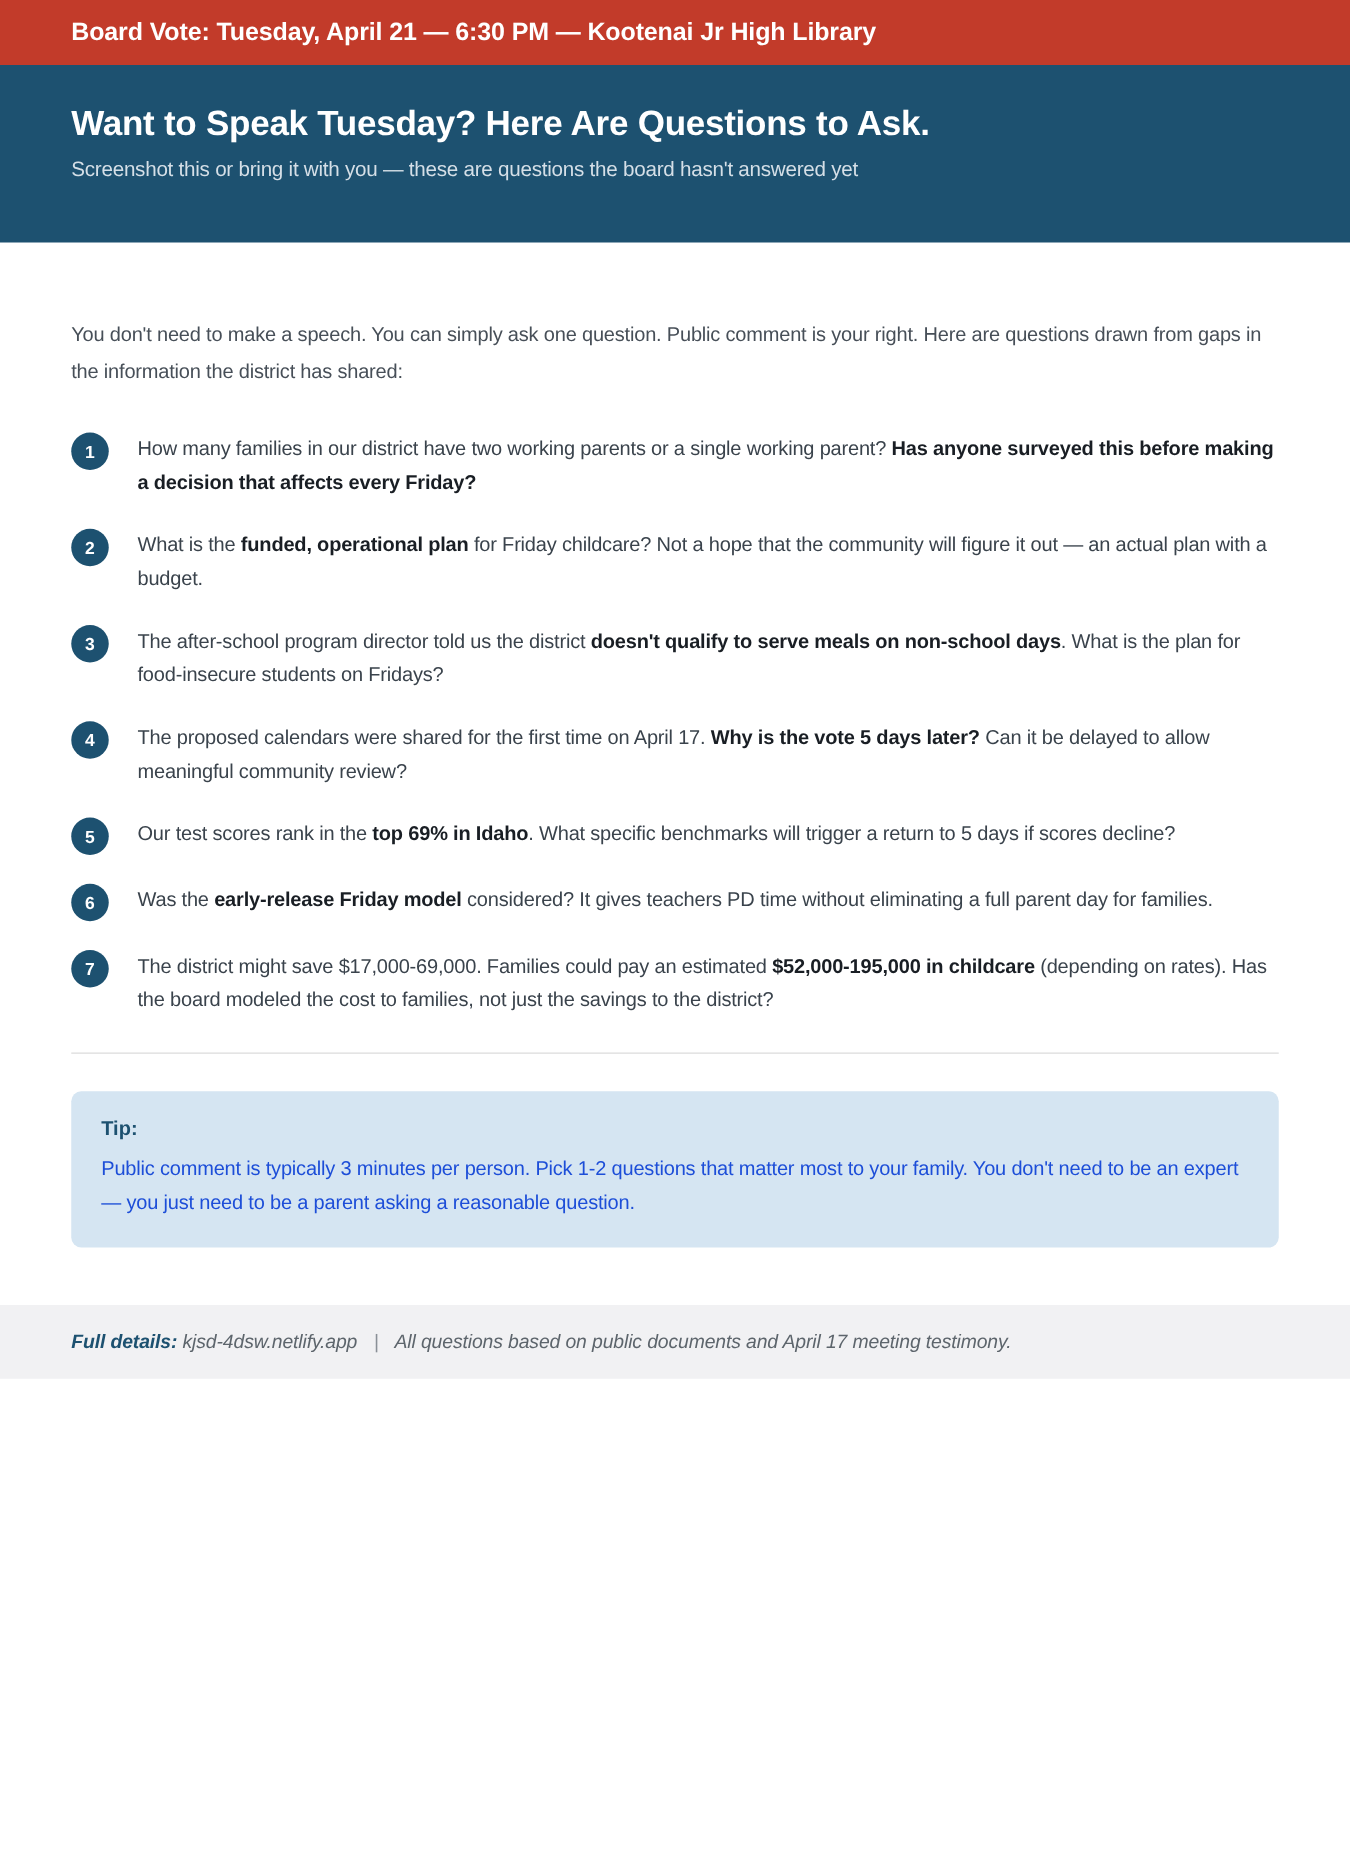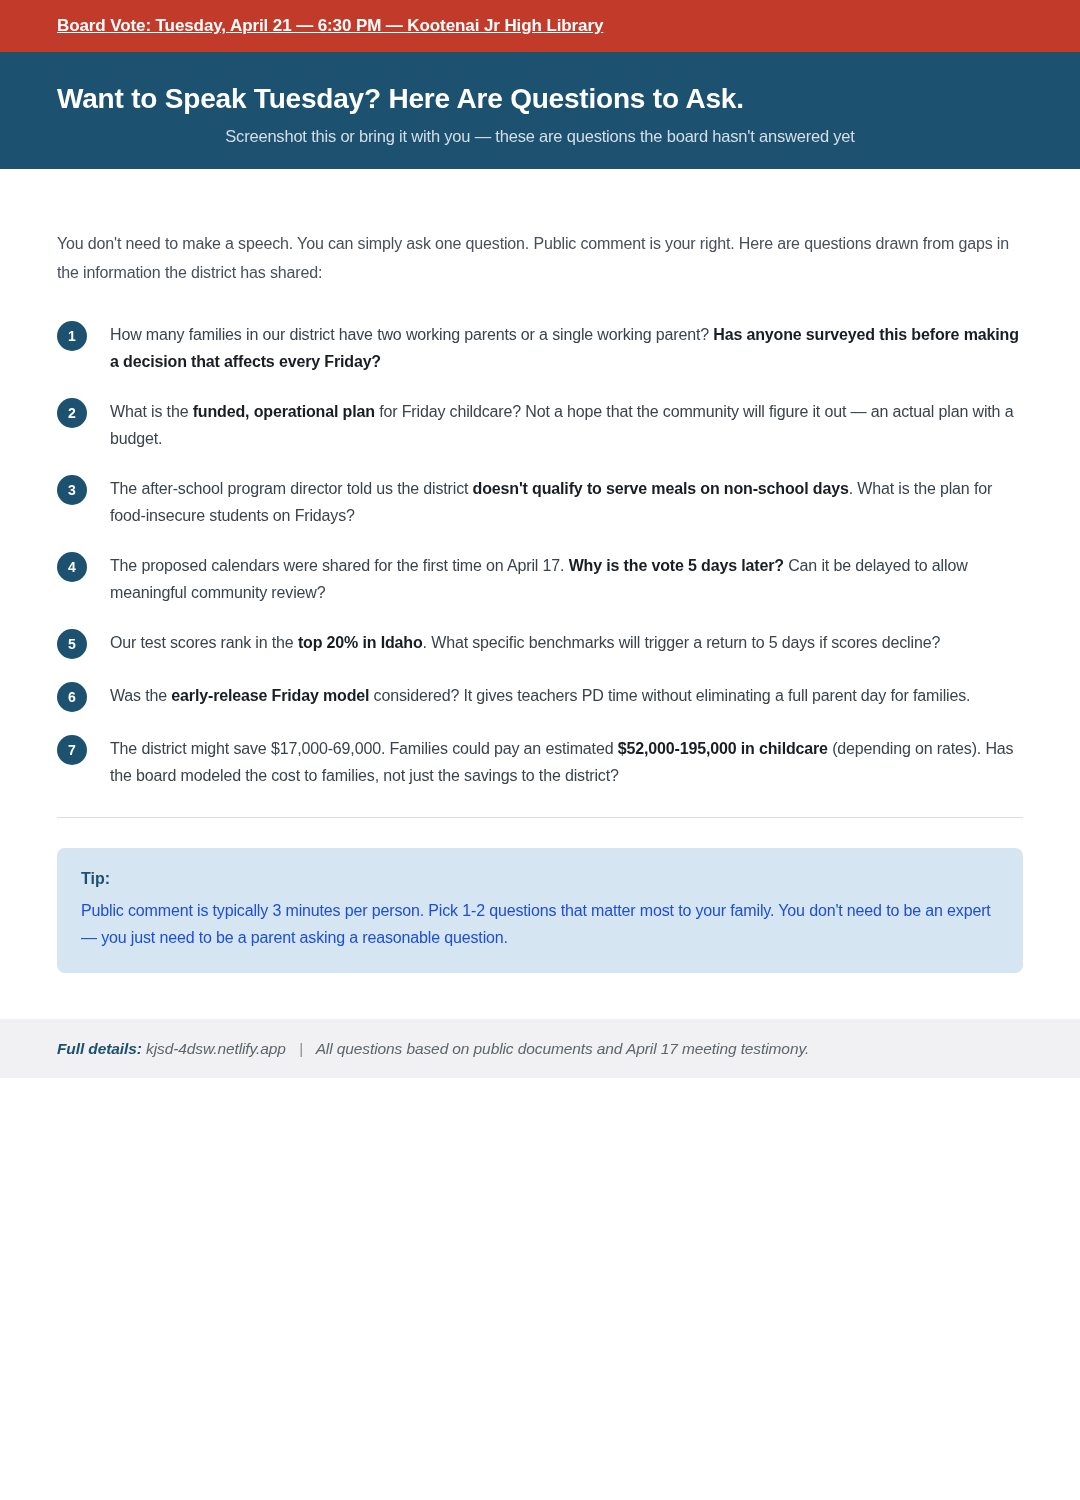--- a/index.html
+++ b/index.html
@@ -11,42 +11,40 @@
     font-family: "Liberation Sans", "DejaVu Sans", sans-serif;
     color: #3a434c;
   }
   .banner {
     background: #c23b2a;
     padding: 15px 57px;
   }
   .banner-text {
     color: #ffffff;
     font-weight: 700;
-    font-size: 17px;
+    font-size: 20px;
     line-height: 22px;
     letter-spacing: -0.1px;
-    text-decoration: underline;
   }
   .hero {
     background: #1d5170;
-    padding: 30px 57px 23px;
+    padding: 30px 57px 48px;
   }
   .hero-title {
     color: #ffffff;
     font-size: 28px;
     font-weight: 700;
     letter-spacing: -0.2px;
     line-height: 34px;
   }
   .hero-subtitle {
     color: #d5dfe7;
     font-size: 16.5px;
     margin-top: 11px;
     letter-spacing: -0.2px;
-    text-align: center;
   }
   .content {
     padding: 60px 57px 0;
   }
   .intro {
     font-size: 16px;
     line-height: 29px;
     color: #474f58;
     letter-spacing: -0.15px;
   }
@@ -157,21 +155,21 @@
         <li class="question">
           <span class="badge">3</span>
           <div class="qtext"><span>The after-school program director told us the district </span><span class="b">doesn't qualify to serve meals on non-school days</span><span>. What is the plan for food-insecure students on Fridays?</span></div>
         </li>
         <li class="question">
           <span class="badge">4</span>
           <div class="qtext"><span>The proposed calendars were shared for the first time on April 17. </span><span class="b">Why is the vote 5 days later?</span><span> Can it be delayed to allow meaningful community review?</span></div>
         </li>
         <li class="question">
           <span class="badge">5</span>
-          <div class="qtext"><span>Our test scores rank in the </span><span class="b">top 20% in Idaho</span><span>. What specific benchmarks will trigger a return to 5 days if scores decline?</span></div>
+          <div class="qtext"><span>Our test scores rank in the </span><span class="b">top 69% in Idaho</span><span>. What specific benchmarks will trigger a return to 5 days if scores decline?</span></div>
         </li>
         <li class="question">
           <span class="badge">6</span>
           <div class="qtext"><span>Was the </span><span class="b">early-release Friday model</span><span> considered? It gives teachers PD time without eliminating a full parent day for families.</span></div>
         </li>
         <li class="question">
           <span class="badge">7</span>
           <div class="qtext"><span>The district might save $17,000-69,000. Families could pay an estimated </span><span class="b">$52,000-195,000 in childcare</span><span> (depending on rates). Has the board modeled the cost to families, not just the savings to the district?</span></div>
         </li>
       </ol>

